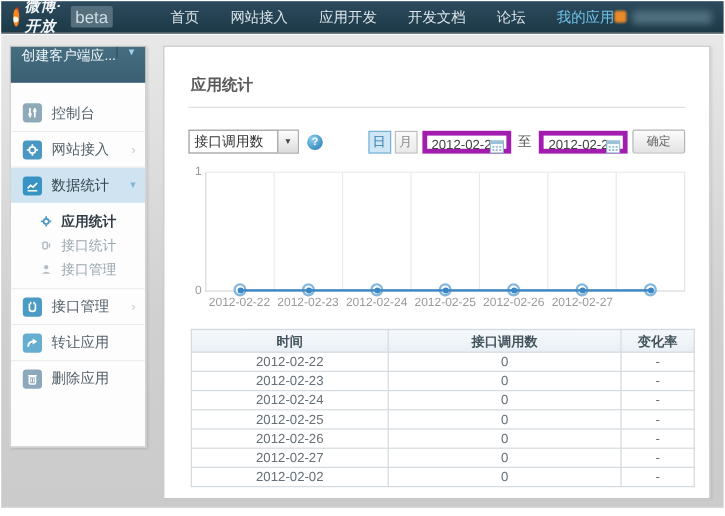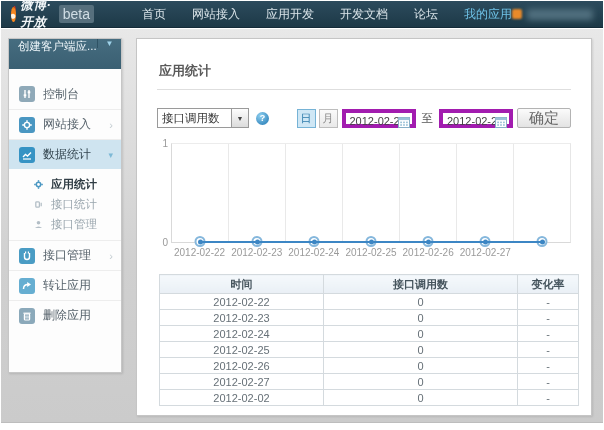--- a/index.html
+++ b/index.html
@@ -66,21 +66,21 @@
     background:radial-gradient(circle at 35% 30%, #8fd0f0, #3e8fc3 70%);
     color:#fff; font-size:9px; font-weight:bold; display:flex; align-items:center; justify-content:center; }
   .ctrl-right { margin-left:auto; display:flex; align-items:center; gap:4px; }
   .pm-btn { width:19px; height:19px; font-size:11px; display:flex; align-items:center; justify-content:center; cursor:pointer; }
   .pm-day { background:#cfe7f5; border:1px solid #76b3d6; color:#2e7bab; }
   .pm-month { background:linear-gradient(#fafafa,#e9e9e9); border:1px solid #bdbdbd; color:#8b8b8b; margin-left:-1px; }
   .date-field { position:relative; width:74px; height:19px; border:4px solid #a21caf; background:#fff; cursor:text; }
   .date-field .dval { font-size:11px; color:#444; line-height:17px; padding-left:4px; white-space:nowrap; overflow:hidden; width:60px; }
   .cal-ico { position:absolute; right:2px; top:3px; width:12px; height:12px; cursor:pointer; }
   .to-label { font-size:11.5px; color:#555; padding:0 2px; }
-  .ok-btn { height:20px; padding:0 11px; font-size:15px; color:#666; cursor:pointer;
+  .ok-btn { height:20px; padding:0 11px; font-size:10px; color:#666; cursor:pointer;
     background:linear-gradient(#fbfbfb,#e3e3e3); border:1px solid #b3b3b3; border-radius:2px; }
 
   
   .chart { margin-top:14px; display:flex; }
   .ylab { width:14px; position:relative; height:100px; }
   .ylab span { position:absolute; right:3px; font-size:10px; color:#999; }
   .ylab .y-top { top:-5px; } .ylab .y-bot { bottom:-5px; }
   .plotwrap { flex:1; }
   .plot { position:relative; height:100px; border:1px solid #d9d9d9; border-top-color:#ececec; border-right-color:#e6e6e6; background:#fff; }
   .cols { display:flex; height:100%; }

